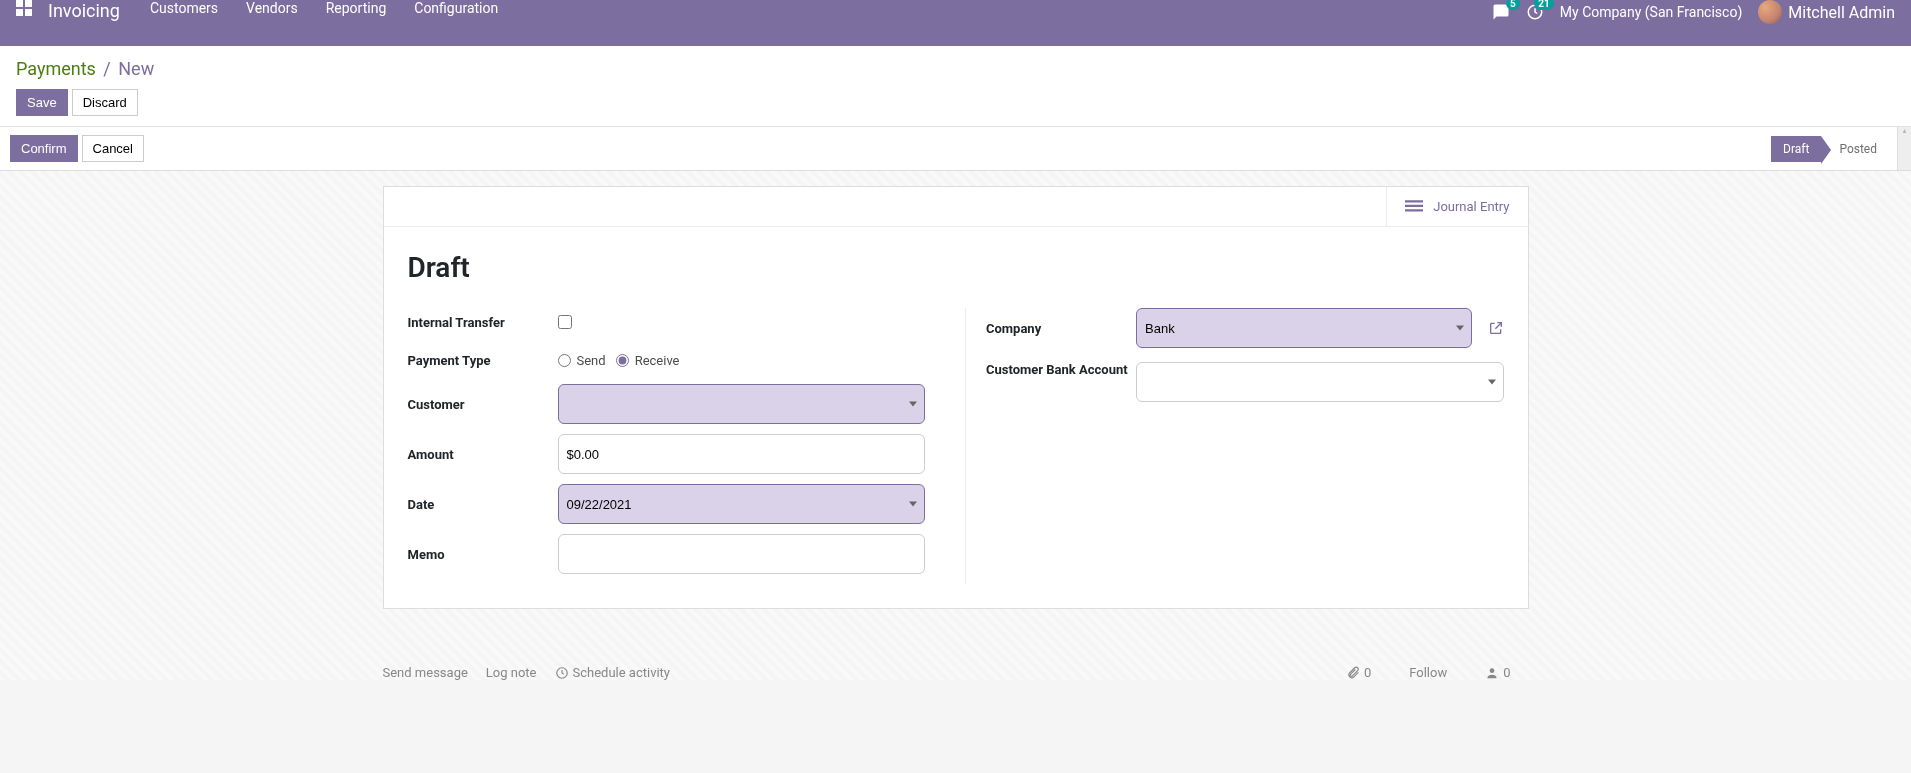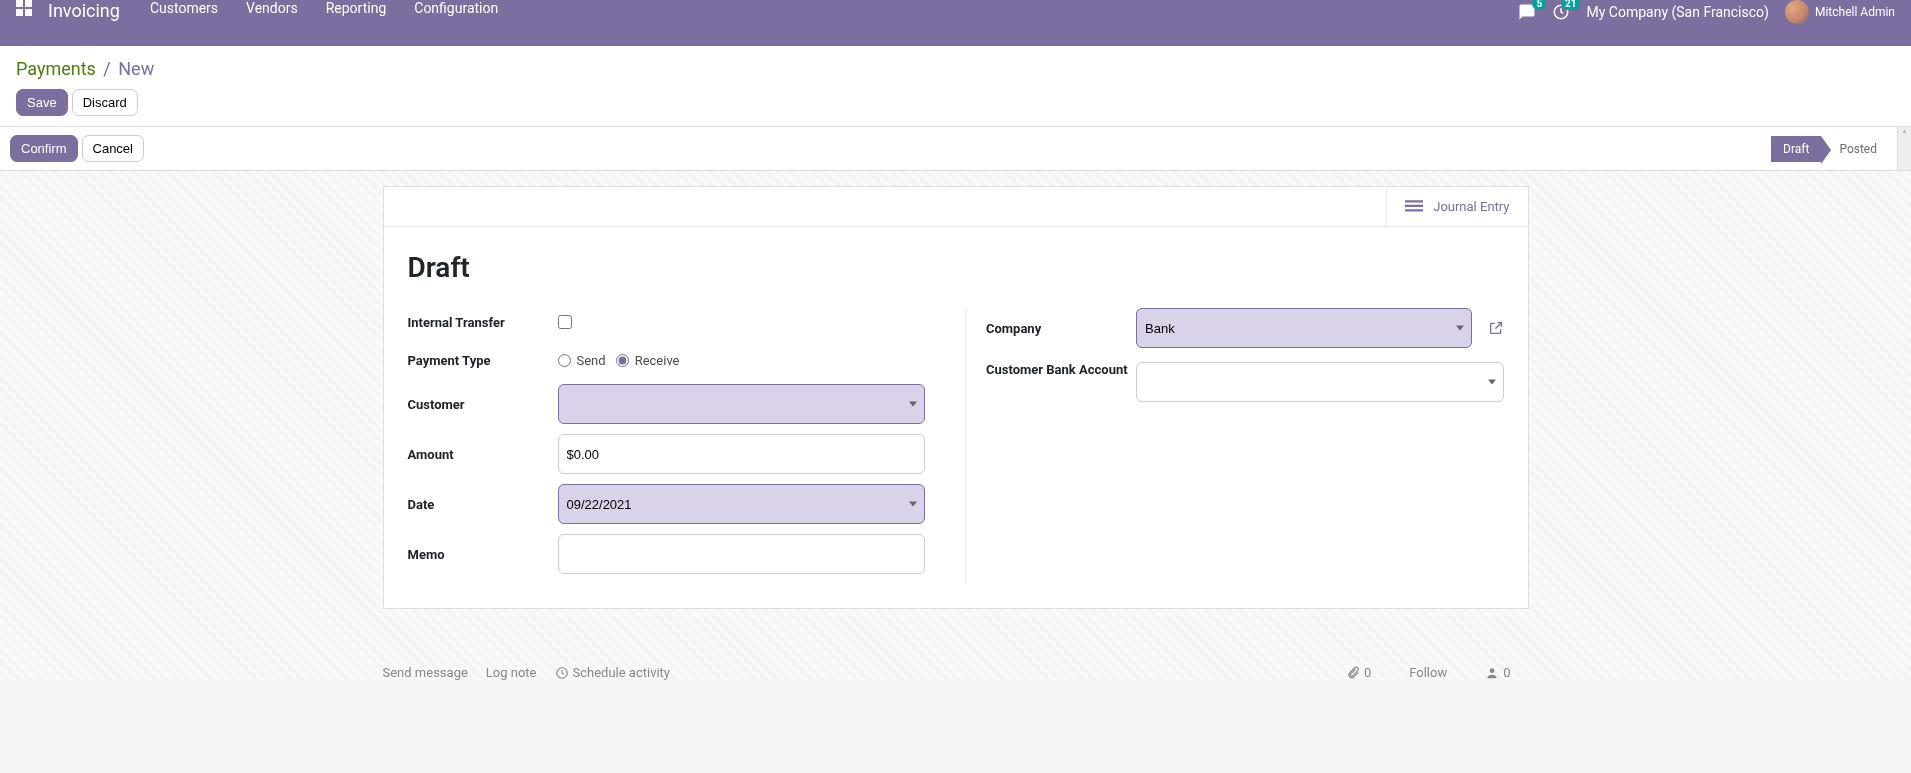--- a/index.html
+++ b/index.html
@@ -74,21 +74,21 @@
       font-size: 14px;
     }
     .avatar {
       width: 24px; height: 24px;
       border-radius: 50%;
       background: radial-gradient(circle at 30% 30%, #e8a87c, #c38370 60%, #875a4a);
       margin-right: 6px;
       display:inline-block;
       vertical-align: middle;
     }
-    .user-chip { display:flex; align-items:center; cursor:pointer; font-size:12px; }
+    .user-chip { display:flex; align-items:center; cursor:pointer; font-size:16px; }
 
     
     .control-panel {
       background: #fff;
       border-bottom: 1px solid #e2e2e2;
       padding: 12px 16px 10px;
     }
     .breadcrumb {
       font-size: 18px;
       margin-bottom: 10px;
@@ -96,21 +96,21 @@
     .breadcrumb a { color: #4d7c0f; text-decoration: none; cursor:pointer; }
     .breadcrumb .sep { color: #7c6e9e; margin: 0 3px; }
     .breadcrumb .current { color: #7c6e9e; }
     .btn {
       display: inline-flex;
       align-items: center;
       padding: 5px 10px;
       font-size: 13px;
       border: 1px solid #ccc;
       background: #fff;
-      border-radius: 7px;
+      border-radius: 0;
       cursor: pointer;
       margin-right: 4px;
     }
     .btn-primary {
       background: #7c6e9e;
       color: #fff;
       border-color: #7c6e9e;
     }
     .cp-buttons { display:flex; }
 

